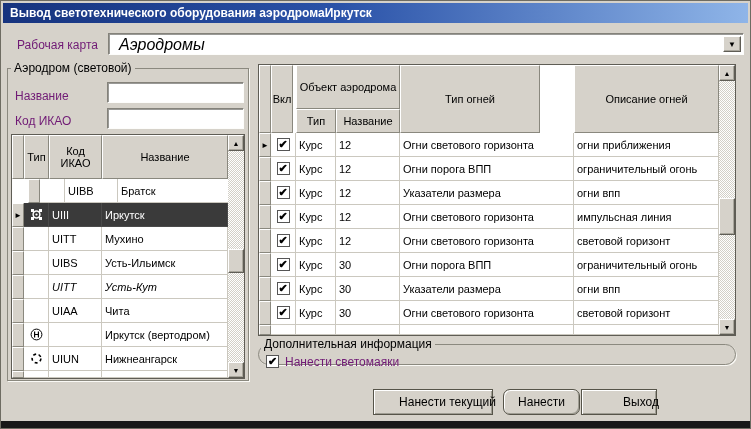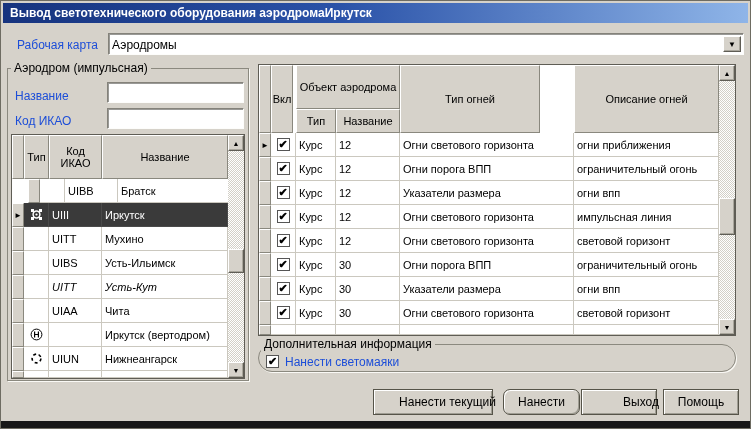--- a/index.html
+++ b/index.html
@@ -6,29 +6,29 @@
   html,body { width:751px; height:429px; font-family:"Liberation Sans", sans-serif; }
   .window { position:absolute; left:0; top:0; width:751px; height:429px;
             background:#d6d2ca; border:1px solid #6e6c62; overflow:hidden; }
   .bottom-edge { position:absolute; left:0; right:0; bottom:0; height:7px; background:#181818; }
 
   .titlebar { position:absolute; left:2px; top:2px; width:745px; height:20px;
               background:linear-gradient(to right,#16337e 0%,#2a52a8 45%,#8fb5e8 100%);
               color:#fff; font-weight:bold; font-size:12px; line-height:20px; padding-left:7px;
               white-space:nowrap; }
 
-  .lbl { position:absolute; font-size:12px; color:#1d4ed8; white-space:nowrap; }
+  .lbl { position:absolute; font-size:12px; color:#701a75; white-space:nowrap; }
 
   .sunken { background:#fff; border:1px solid; border-color:#84827a #fdfdfb #fdfdfb #84827a;
             box-shadow: inset 1px 1px 0 rgba(70,70,64,.55); }
   .raised { background:#d6d2ca; border:1px solid; border-color:#ffffff #5f5d55 #5f5d55 #ffffff;
             box-shadow: inset -1px -1px 0 #a9a69c; }
 
   .combobox { position:absolute; left:107px; top:32px; width:636px; height:22px; }
-  .combo-text { position:absolute; left:3px; top:3px; font-size:12px; line-height:16px; }
+  .combo-text { position:absolute; left:10px; top:3px; font-size:16px; line-height:16px;font-style:italic; }
   .combo-btn { position:absolute; right:2px; top:2px; width:18px; height:16px;
                display:flex; align-items:center; justify-content:center; font-size:8px; color:#000; }
 
   .groupbox { position:absolute; border:1px solid #8b897f; box-shadow:1px 1px 0 #faf9f5; }
   .legend { position:absolute; top:-8px; left:3px; background:#d6d2ca; padding:0 3px;
             font-size:12px; white-space:nowrap; }
 
   .field { position:absolute; height:21px; }
   .field input { width:100%; height:100%; border:none; outline:none; background:transparent;
                  font-size:12px; padding:0 3px; font-family:"Liberation Sans",sans-serif; }
@@ -72,21 +72,21 @@
 
   <div class="lbl" style="left:16px; top:37px;">Рабочая карта</div>
   <div class="combobox sunken">
     <span class="combo-text">Аэродромы</span>
     <div class="combo-btn raised">
       <span>▼</span>
     </div>
   </div>
 
   <div class="groupbox" style="left:6px; top:67px; width:242px; height:313px;">
-    <span class="legend">Аэродром (импульсная)</span>
+    <span class="legend">Аэродром (световой)</span>
   </div>
   <div class="lbl" style="left:14px; top:88px;">Название</div>
   <div class="field sunken" style="left:106px; top:81px; width:137px;">
     <input type="text" value="" style="">
   </div>
   <div class="lbl" style="left:14px; top:113px;">Код ИКАО</div>
   <div class="field sunken" style="left:106px; top:107px; width:137px;">
     <input type="text" value="" style="">
   </div>
 
@@ -302,35 +302,32 @@
       <div class="sbtn raised" style="top:0;">
           <span>▲</span>
         </div>
       <div class="sthumb raised" style="top:133px; height:37px;"></div>
       <div class="sbtn raised" style="bottom:0;">
           <span>▼</span>
         </div>
     </div>
   </div>
 
-  <div class="groupbox" style="left:257px; top:343px; width:478px; height:28px;border-radius:15px;">
+  <div class="groupbox" style="left:257px; top:343px; width:478px; height:21px;border-radius:15px;">
     <span class="legend" style="left:2px;">Дополнительная информация</span>
     <span class="chk" style="position:absolute; left:7px; top:10px; width:13px; height:13px;">
         <span>✔</span>
       </span>
     <span class="lbl" style="left:26px; top:10px;">Нанести светомаяки</span>
   </div>
 
   <div class="pushbtn" style="left:372px; top:388px; width:120px;padding-left:29px;">
       <span>Нанести текущий</span>
     </div>
   <div class="pushbtn" style="left:502px; top:388px; width:77px;border-radius:7px;">
       <span>Нанести</span>
     </div>
   <div class="pushbtn" style="left:580px; top:388px; width:76px;padding-left:44px;">
       <span>Выход</span>
     </div>
-  <div class="pushbtn" style="left:662px; top:388px; width:76px;">
-      <span>Помощь</span>
-    </div>
 
   <div class="bottom-edge"></div>
 </div>
 
 </body></html>

